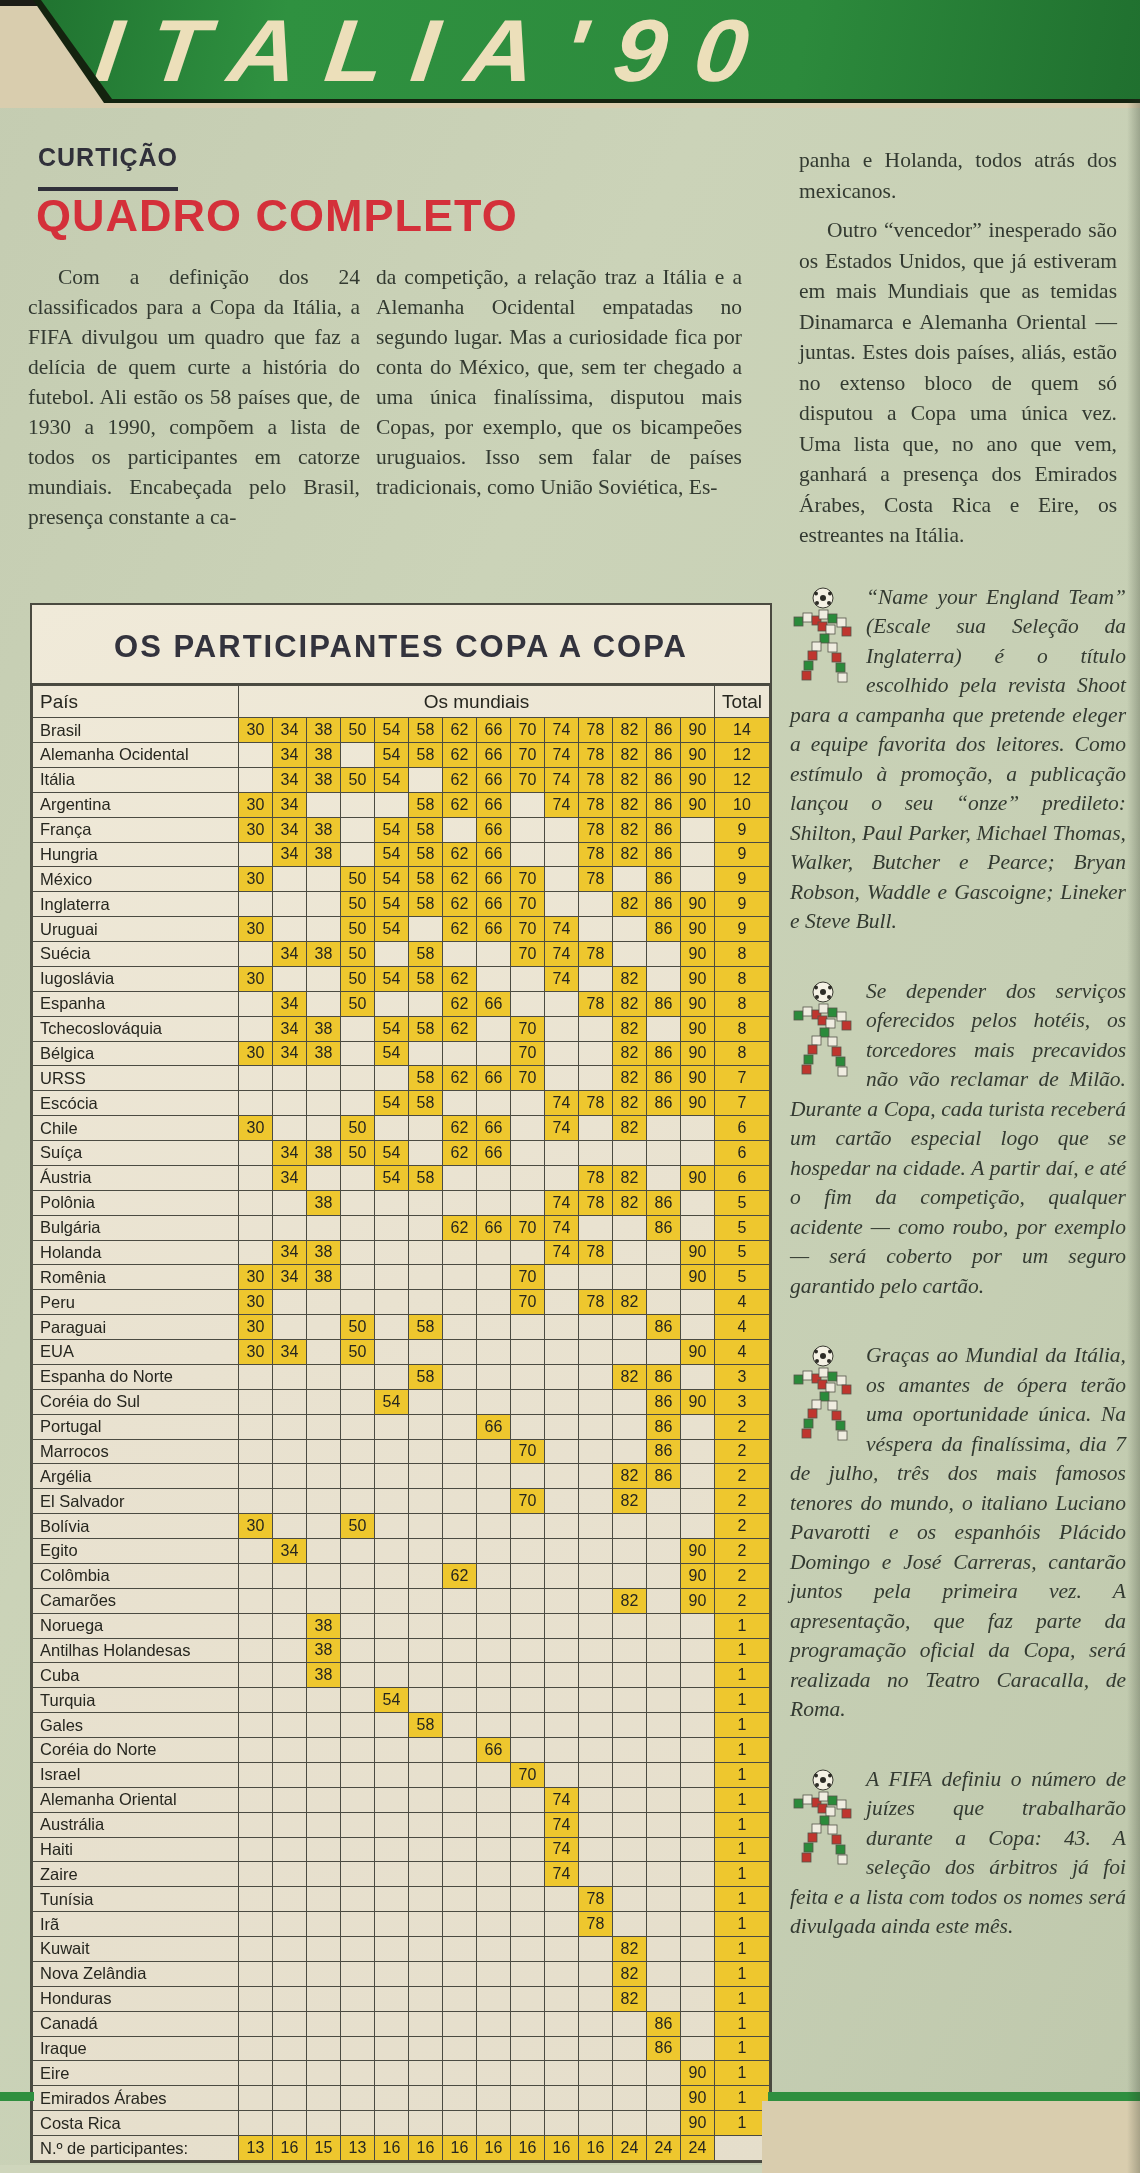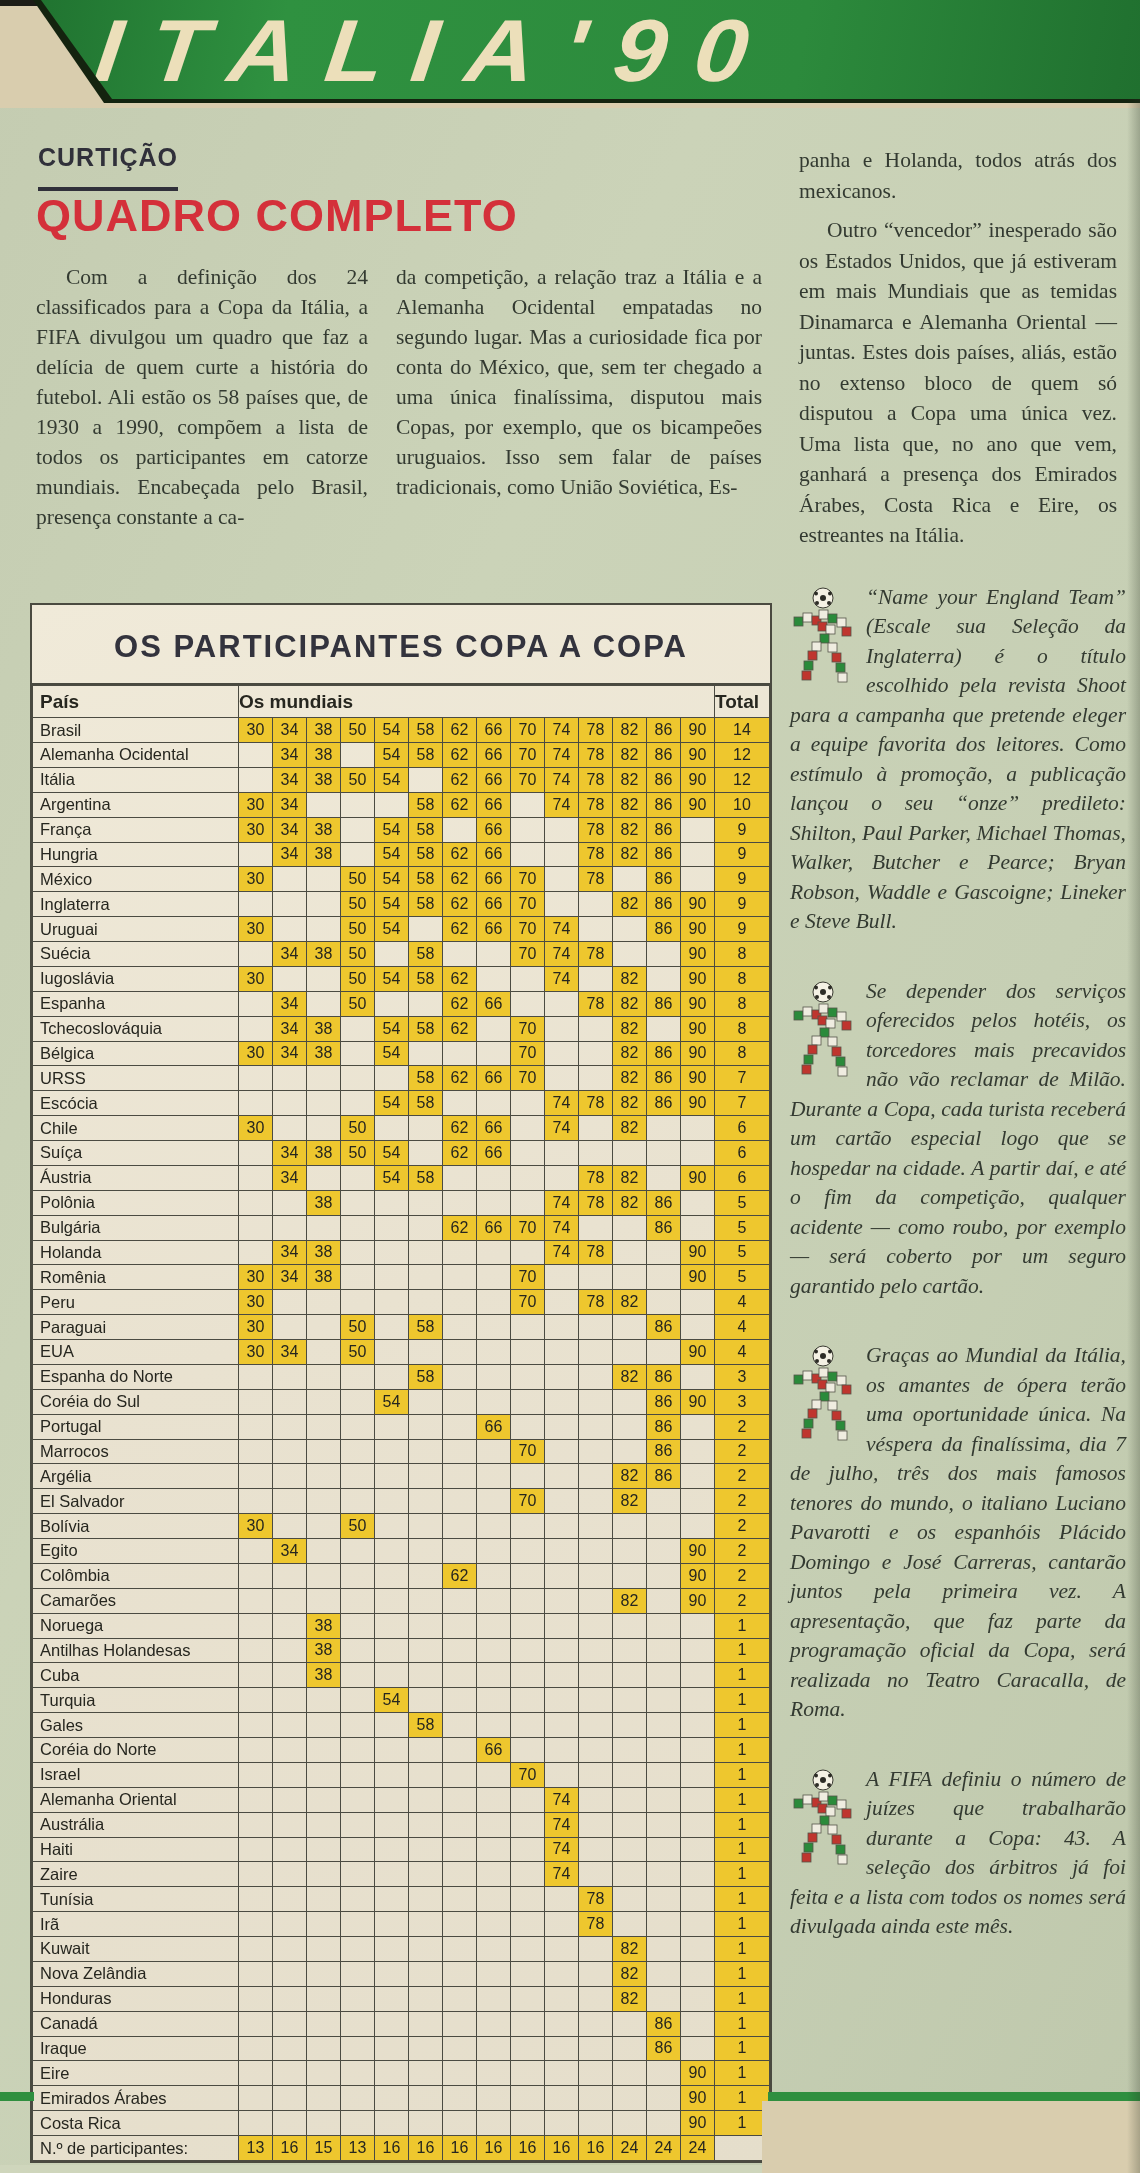--- a/index.html
+++ b/index.html
@@ -18,44 +18,44 @@
         font-family:"Liberation Sans",sans-serif;font-weight:700;font-style:italic;
         font-size:88px;letter-spacing:26px;color:#ecdfba;transform:skewX(-7deg) scaleX(1.08);
         transform-origin:left center;white-space:nowrap;}
   
   .kicker{position:absolute;left:38px;top:143px;font-family:"Liberation Sans",sans-serif;
         font-weight:900;font-size:25px;letter-spacing:1px;color:#30303a;
         border-bottom:4px solid #30303a;padding-bottom:15px;}
   .headline{position:absolute;left:36px;top:190px;margin:0;font-family:"Liberation Sans",sans-serif;
         font-weight:900;font-size:45px;letter-spacing:1px;color:#d4303a;}
   
-  .columns{position:absolute;left:36px;top:262px;width:726px;display:flex;gap:28px;}
+  .columns{position:absolute;left:28px;top:262px;width:726px;display:flex;gap:16px;}
   .columns p{margin:0;font-size:21.5px;line-height:30px;text-align:justify;color:#333a31;text-indent:30px;}
   .columns p.c1{width:332px;}
   .columns p.c2{width:366px;text-indent:0;}
   .right-col{position:absolute;left:790px;top:136px;width:336px;color:#333a31;}
   .right-col .art{margin:9px;font-size:21.5px;line-height:30.5px;text-align:justify;}
   .right-col .art.p2{text-indent:28px;}
   
   .notes{margin-top:32px;}
   .note{font-style:italic;font-size:21.5px;line-height:29.5px;text-align:justify;color:#333a31;margin-bottom:40px;}
   .note:after{content:"";display:block;clear:both;}
   .mascot{float:left;width:64px;height:96px;margin:4px 12px 0 0;}
   
   .table-card{position:absolute;left:30px;top:603px;width:742px;height:1560px;box-sizing:border-box;
         background:linear-gradient(160deg,#f0ead9 0%,#e9e2d0 45%,#e5decb 100%);
         border:2px solid #4a4a40;}
   .table-title{height:78px;line-height:84px;text-align:center;font-family:"Liberation Sans",sans-serif;
         font-weight:900;font-size:31px;letter-spacing:2px;color:#33333d;border-bottom:2px solid #4a4a40;}
   table.grid{width:100%;height:1476px;border-collapse:collapse;table-layout:fixed;}
   .grid td{border:1px solid #4b4b42;padding:0;font-family:"Liberation Sans",sans-serif;
         font-size:16px;color:#26261f;overflow:hidden;white-space:nowrap;height:23px;}
-  .grid tr.hdr td{height:30px;font-weight:700;font-size:19px;}
+  .grid tr.hdr td{height:30px;font-weight:400;font-size:19px;}
   .grid td.cc{text-align:left;padding-left:7px;font-size:16.5px;}
-  .grid td.mund{}
+  .grid td.mund{text-align:center;}
   .grid td.y{background:#eec72e;text-align:center;}
   .grid td.t{background:#eec72e;text-align:center;}
   .grid td.e{background:transparent;}
   
   .rule-right{position:absolute;left:768px;top:2092px;width:372px;height:9px;background:#2f8f3f;}
   .rule-left{position:absolute;left:0;top:2092px;width:34px;height:9px;background:#2f8f3f;}
   .bottom-beige{position:absolute;left:762px;top:2101px;width:378px;height:72px;background:#d9cdae;}
   .bottom-strip{position:absolute;left:0;top:2165px;width:762px;height:8px;background:#cfd6bc;}
   .right-edge{position:absolute;right:0;top:99px;width:13px;height:2074px;
         background:linear-gradient(to right,rgba(40,50,35,0) 0%,rgba(40,50,35,.28) 100%);}

